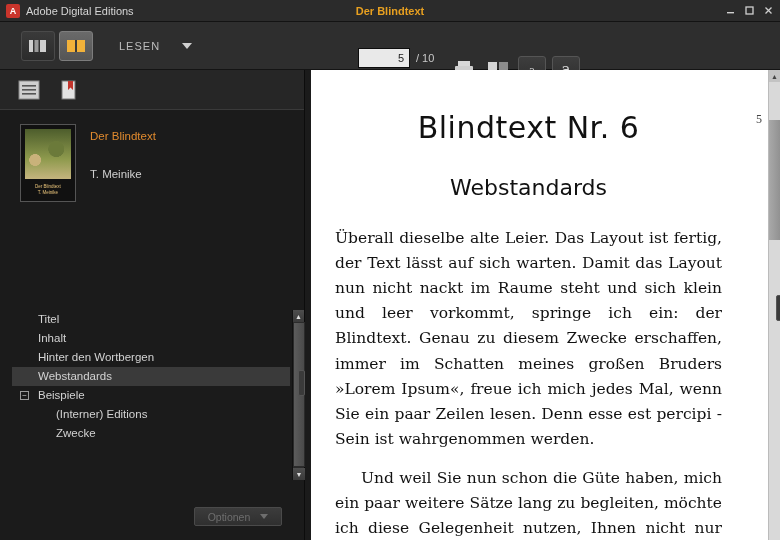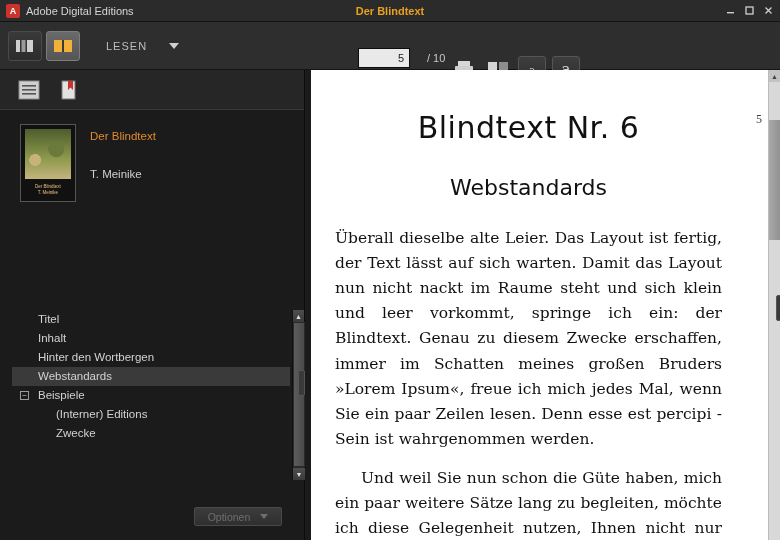--- a/index.html
+++ b/index.html
@@ -34,21 +34,21 @@
   .tb-btn {
     width:15px; height:15px; display:flex; align-items:center; justify-content:center;
     font-size:10px; color:#d0d0d0;
   }
   .tb-btn svg { display:block; }
 
   
   .toolbar {
     height:48px; background:#2e2e2e;
     border-bottom:1px solid #141414;
-    display:flex; align-items:center; padding:0 8px;
+    display:flex; align-items:center; padding:0 21px;
     position:relative;
   }
   .viewbtns { display:flex; gap:4px; }
   .vbtn {
     width:34px; height:30px; border:1px solid #4a4a4a; border-radius:3px;
     background:linear-gradient(#3a3a3a,#2c2c2c);
     display:flex; align-items:center; justify-content:center;
   }
   .vbtn.active { background:linear-gradient(#6a6a6a,#555); border-color:#7d7d7d; }
   .mode-label {
@@ -61,21 +61,21 @@
   }
   .page-box {
     position:absolute; left:358px; top:36px; transform:translateY(-50%);
     display:flex; align-items:center;
   }
   .page-input {
     width:52px; height:20px; background:#e9e9e9; border:1px solid #0d0d0d;
     color:#1c1c1c; font-size:11px; text-align:right; padding:0 5px;
     font-family:"Liberation Sans", sans-serif;
   }
-  .page-total { font-size:11px; color:#c8c8c8; margin-left:17px; }
+  .page-total { font-size:11px; color:#c8c8c8; margin-left:6px; }
 
   .tool-icons { position:absolute; left:450px; top:34px; display:flex; gap:6px; align-items:center;}
   .ticon {
     width:28px; height:24px; display:flex; align-items:center; justify-content:center;
     color:#cfcfcf;
   }
   .fontbtn {
     width:28px; height:26px; border:1px solid #555; border-radius:3px;
     background:linear-gradient(#3d3d3d,#303030);
     display:flex; align-items:center; justify-content:center;

